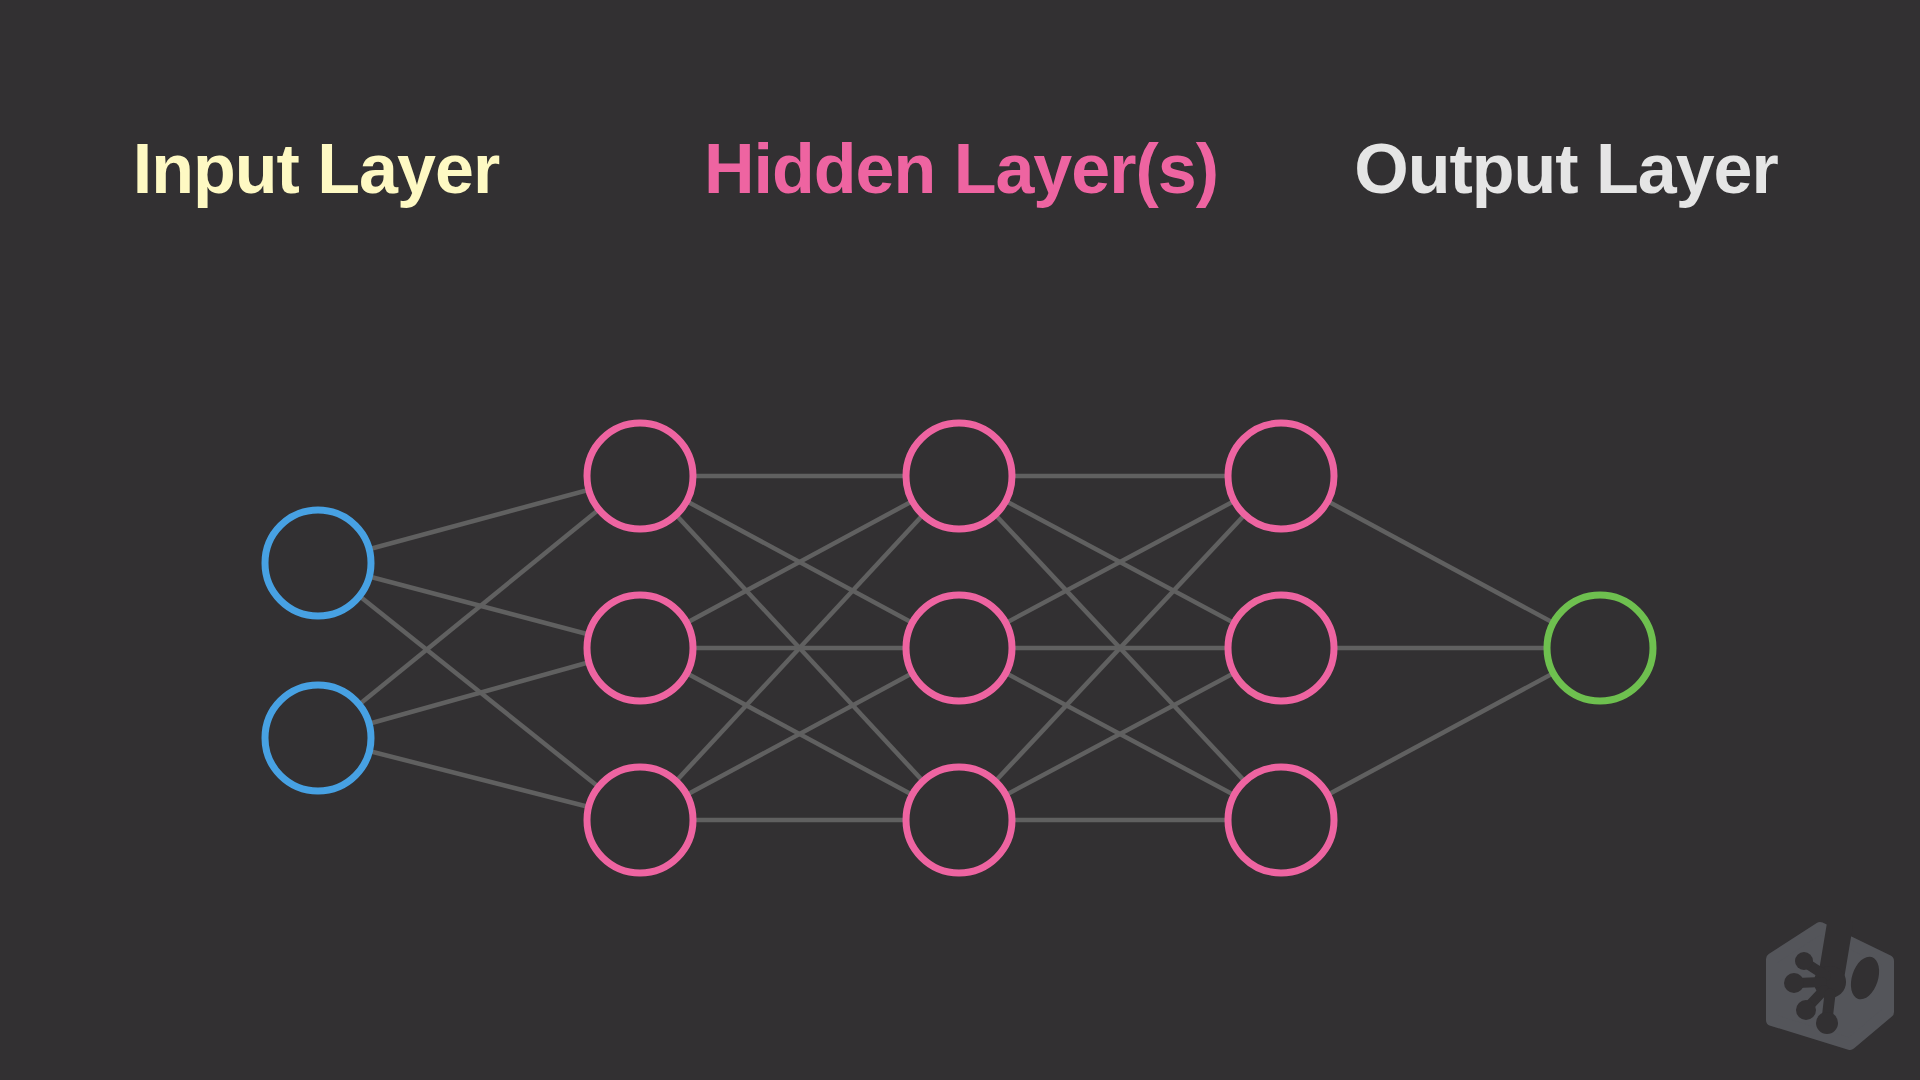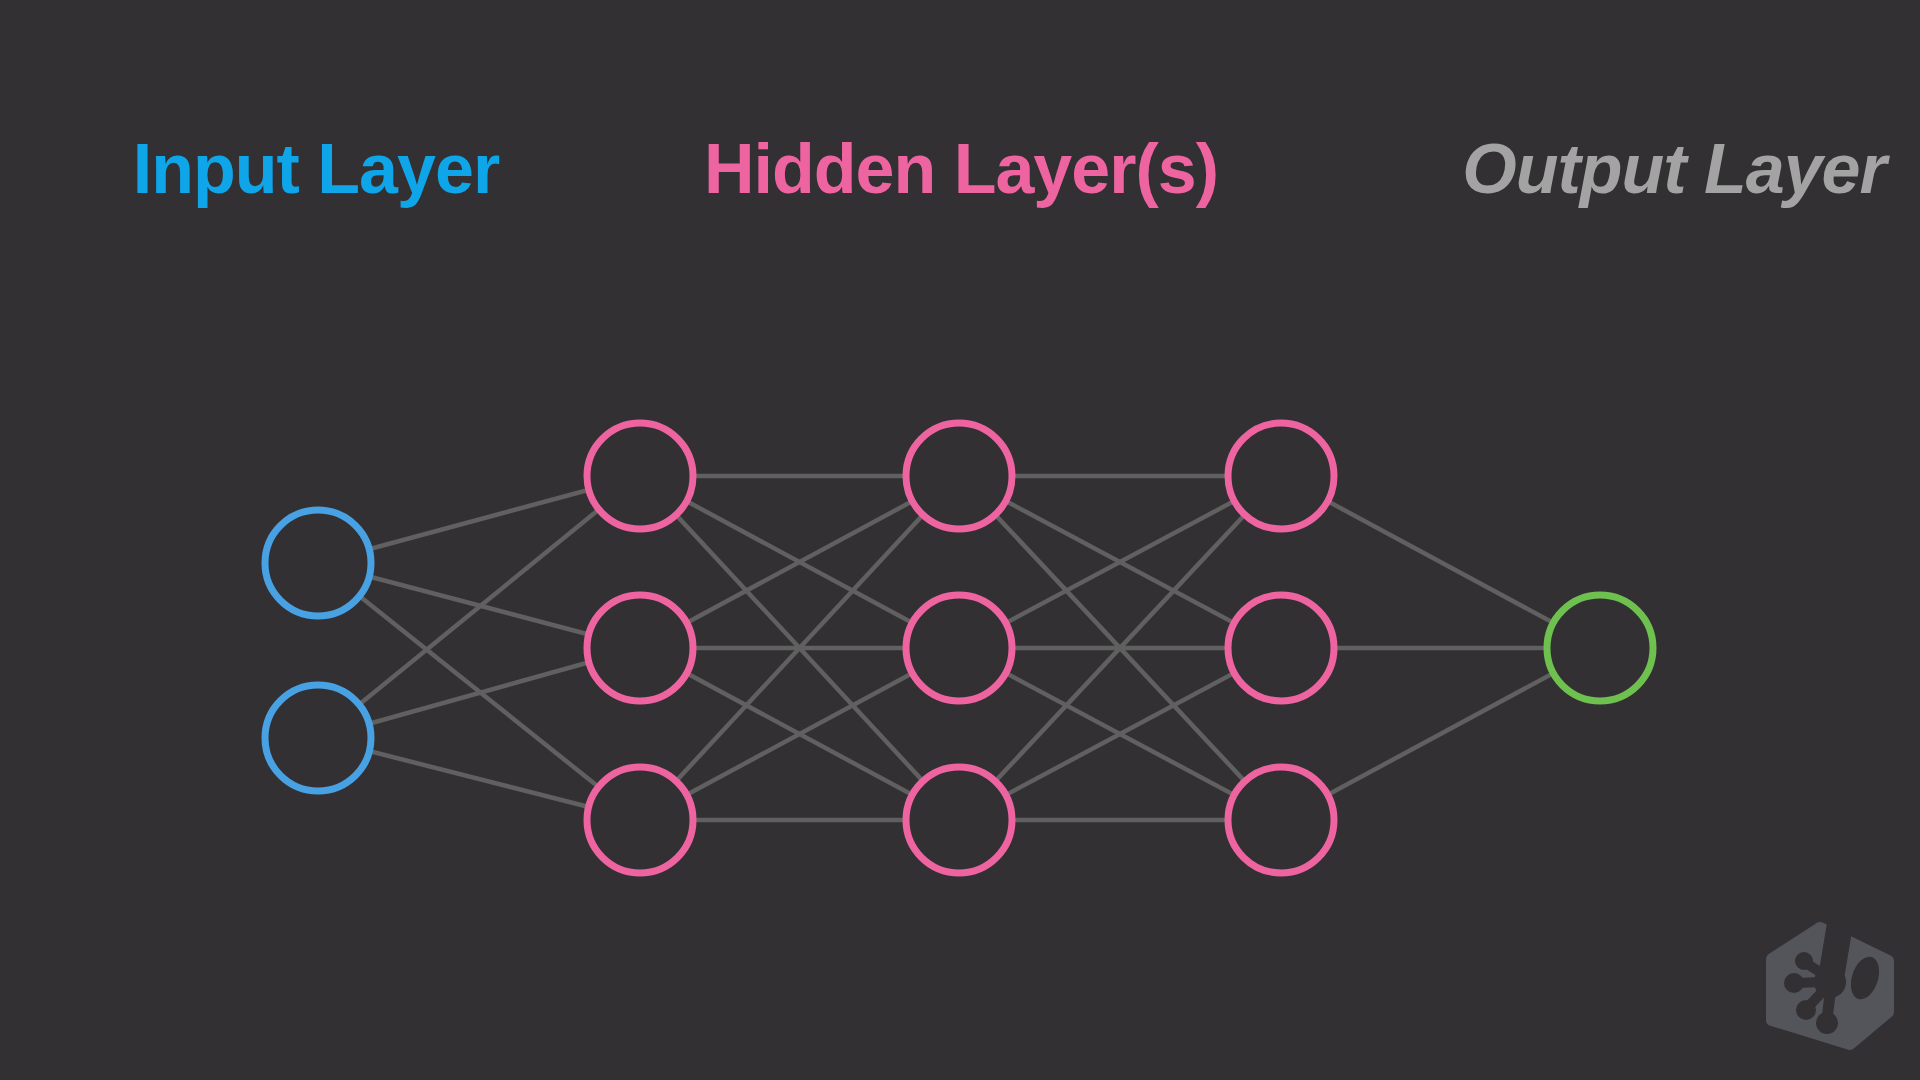--- a/index.html
+++ b/index.html
@@ -20,25 +20,25 @@
     line-height:1;
   }
   #network{position:absolute;left:0;top:0;}
   #watermark{position:absolute;left:1766px;top:920px;width:130px;height:134px;}
 </style>
 </head>
 <body>
 
 <div class="stage" style="background: rgb(50, 48, 50);">
 
-  <div class="layer-label" style="left: 316px; color: #0ea5e9;">Input Layer</div>
+  <div class="layer-label" style="left: 316px; color: #fef9c3;">Input Layer</div>
 
   <div class="layer-label" style="left: 961px; color: rgb(238, 100, 161); text-align: right;">Hidden Layer(s)</div>
 
-  <div class="layer-label" style="left: 1674px; color: #a3a3a3; font-style: italic;">Output Layer</div>
+  <div class="layer-label" style="left: 1566px; color: #e5e5e5;">Output Layer</div>
 
   <svg id="network" width="1920" height="1080">
       <line x1="318" y1="563" x2="640" y2="476" stroke="#606060" stroke-width="4.5"></line>
       <line x1="318" y1="563" x2="640" y2="648" stroke="#606060" stroke-width="4.5"></line>
       <line x1="318" y1="563" x2="640" y2="820" stroke="#606060" stroke-width="4.5"></line>
       <line x1="318" y1="738" x2="640" y2="476" stroke="#606060" stroke-width="4.5"></line>
       <line x1="318" y1="738" x2="640" y2="648" stroke="#606060" stroke-width="4.5"></line>
       <line x1="318" y1="738" x2="640" y2="820" stroke="#606060" stroke-width="4.5"></line>
       <line x1="640" y1="476" x2="959" y2="476" stroke="#606060" stroke-width="4.5"></line>
       <line x1="640" y1="476" x2="959" y2="648" stroke="#606060" stroke-width="4.5"></line>

